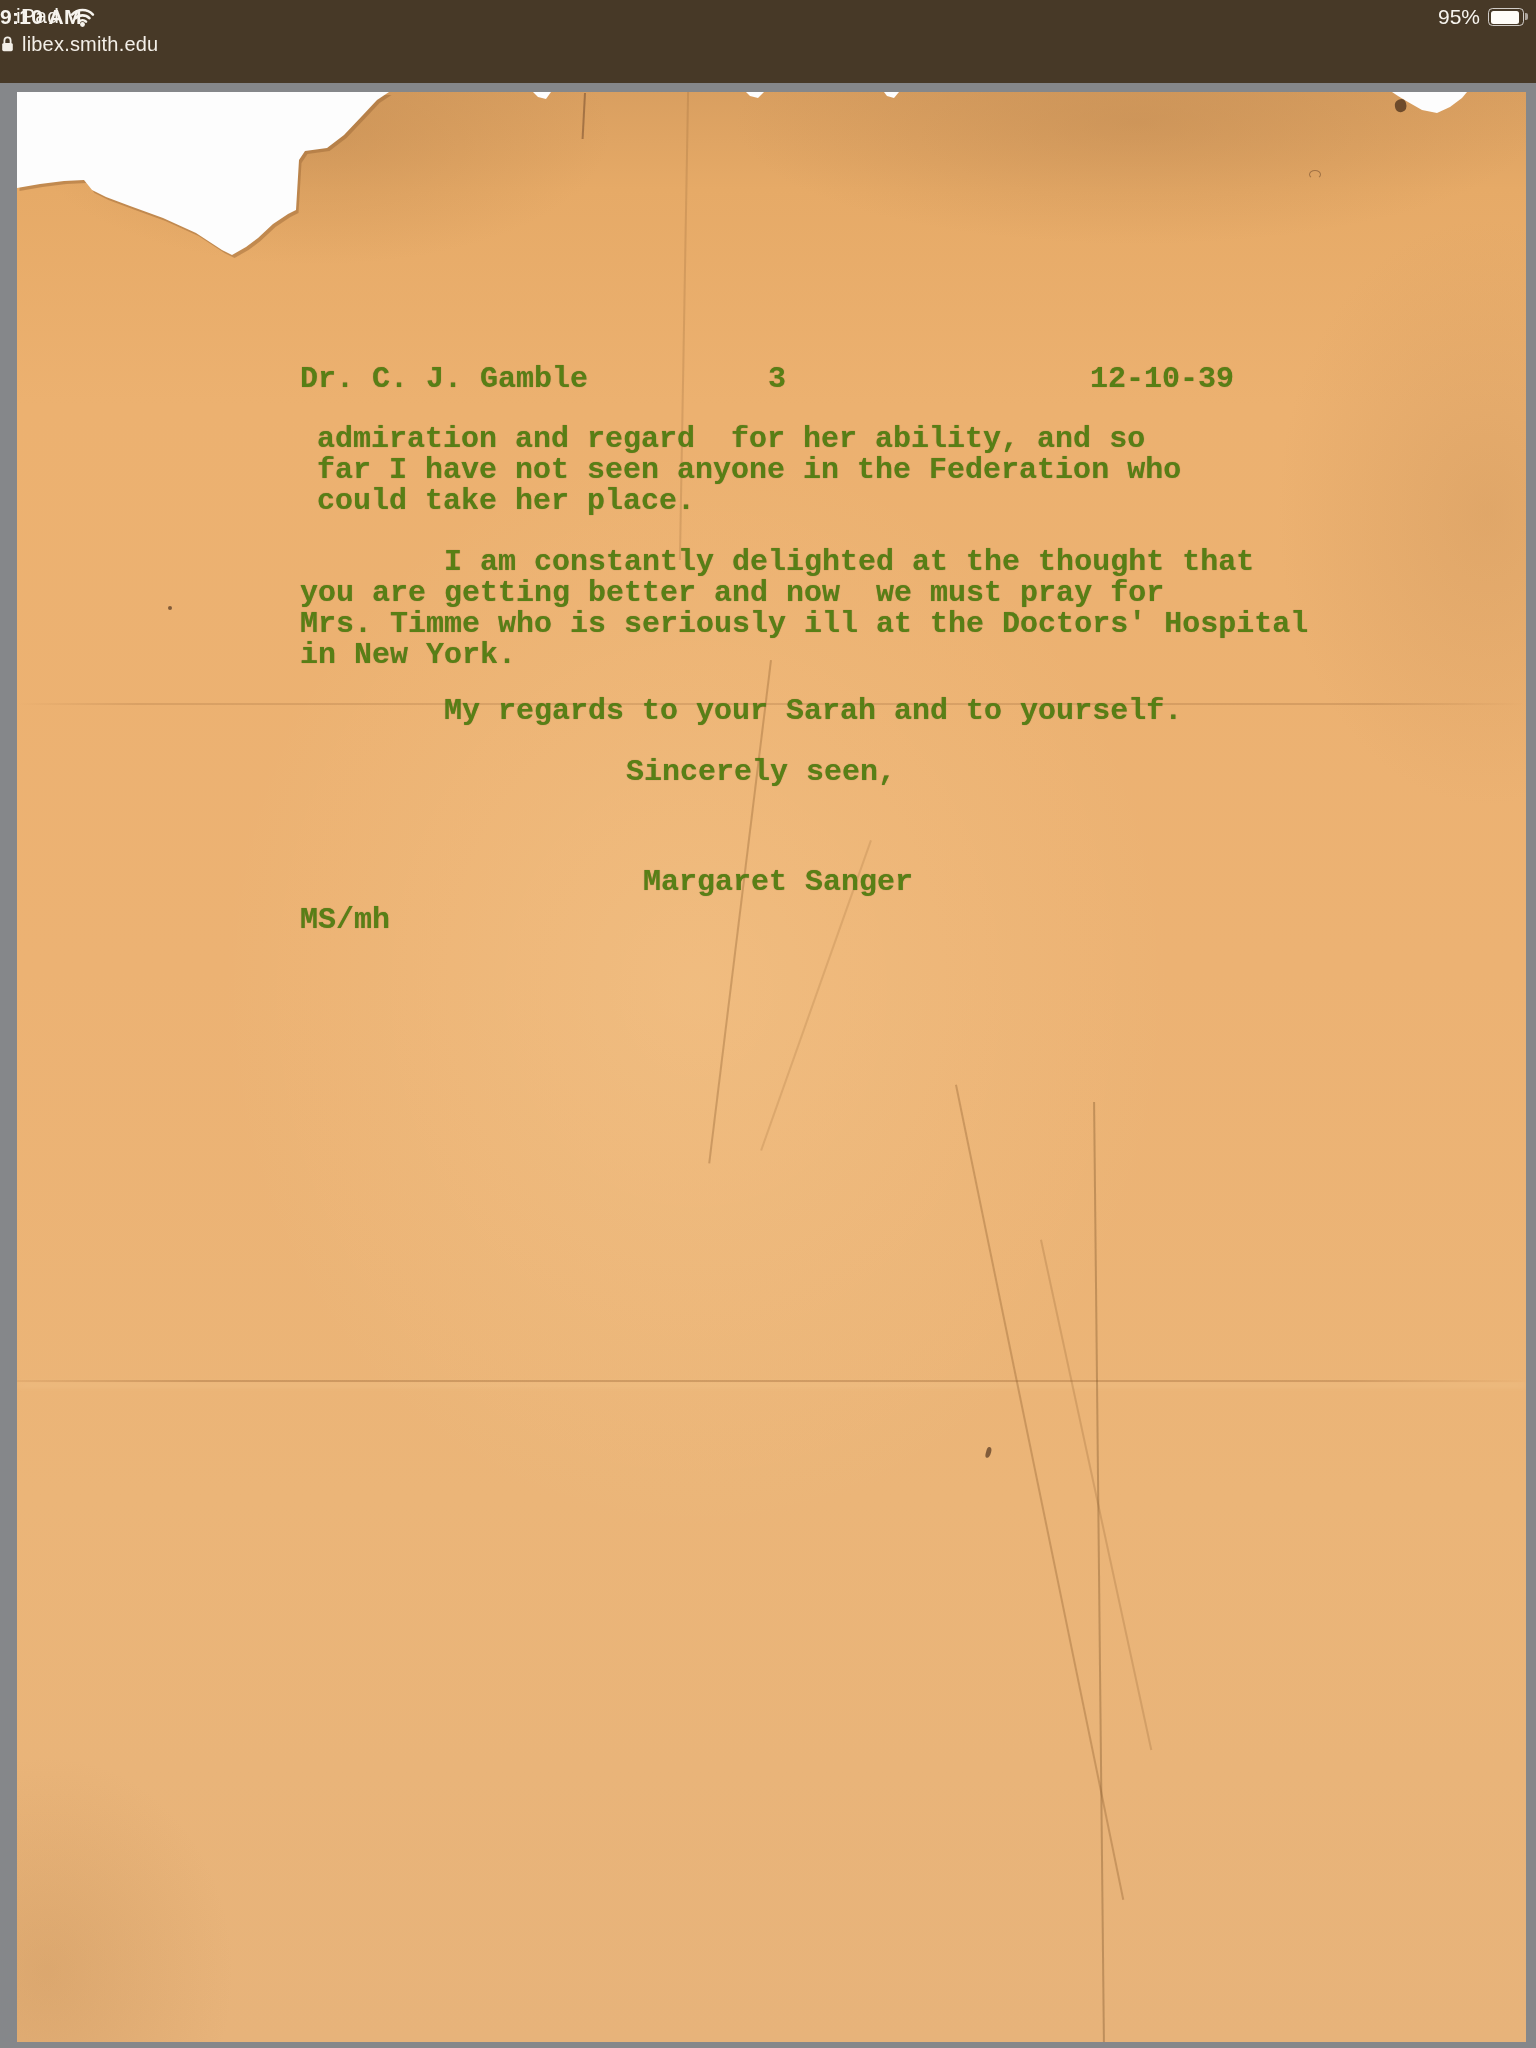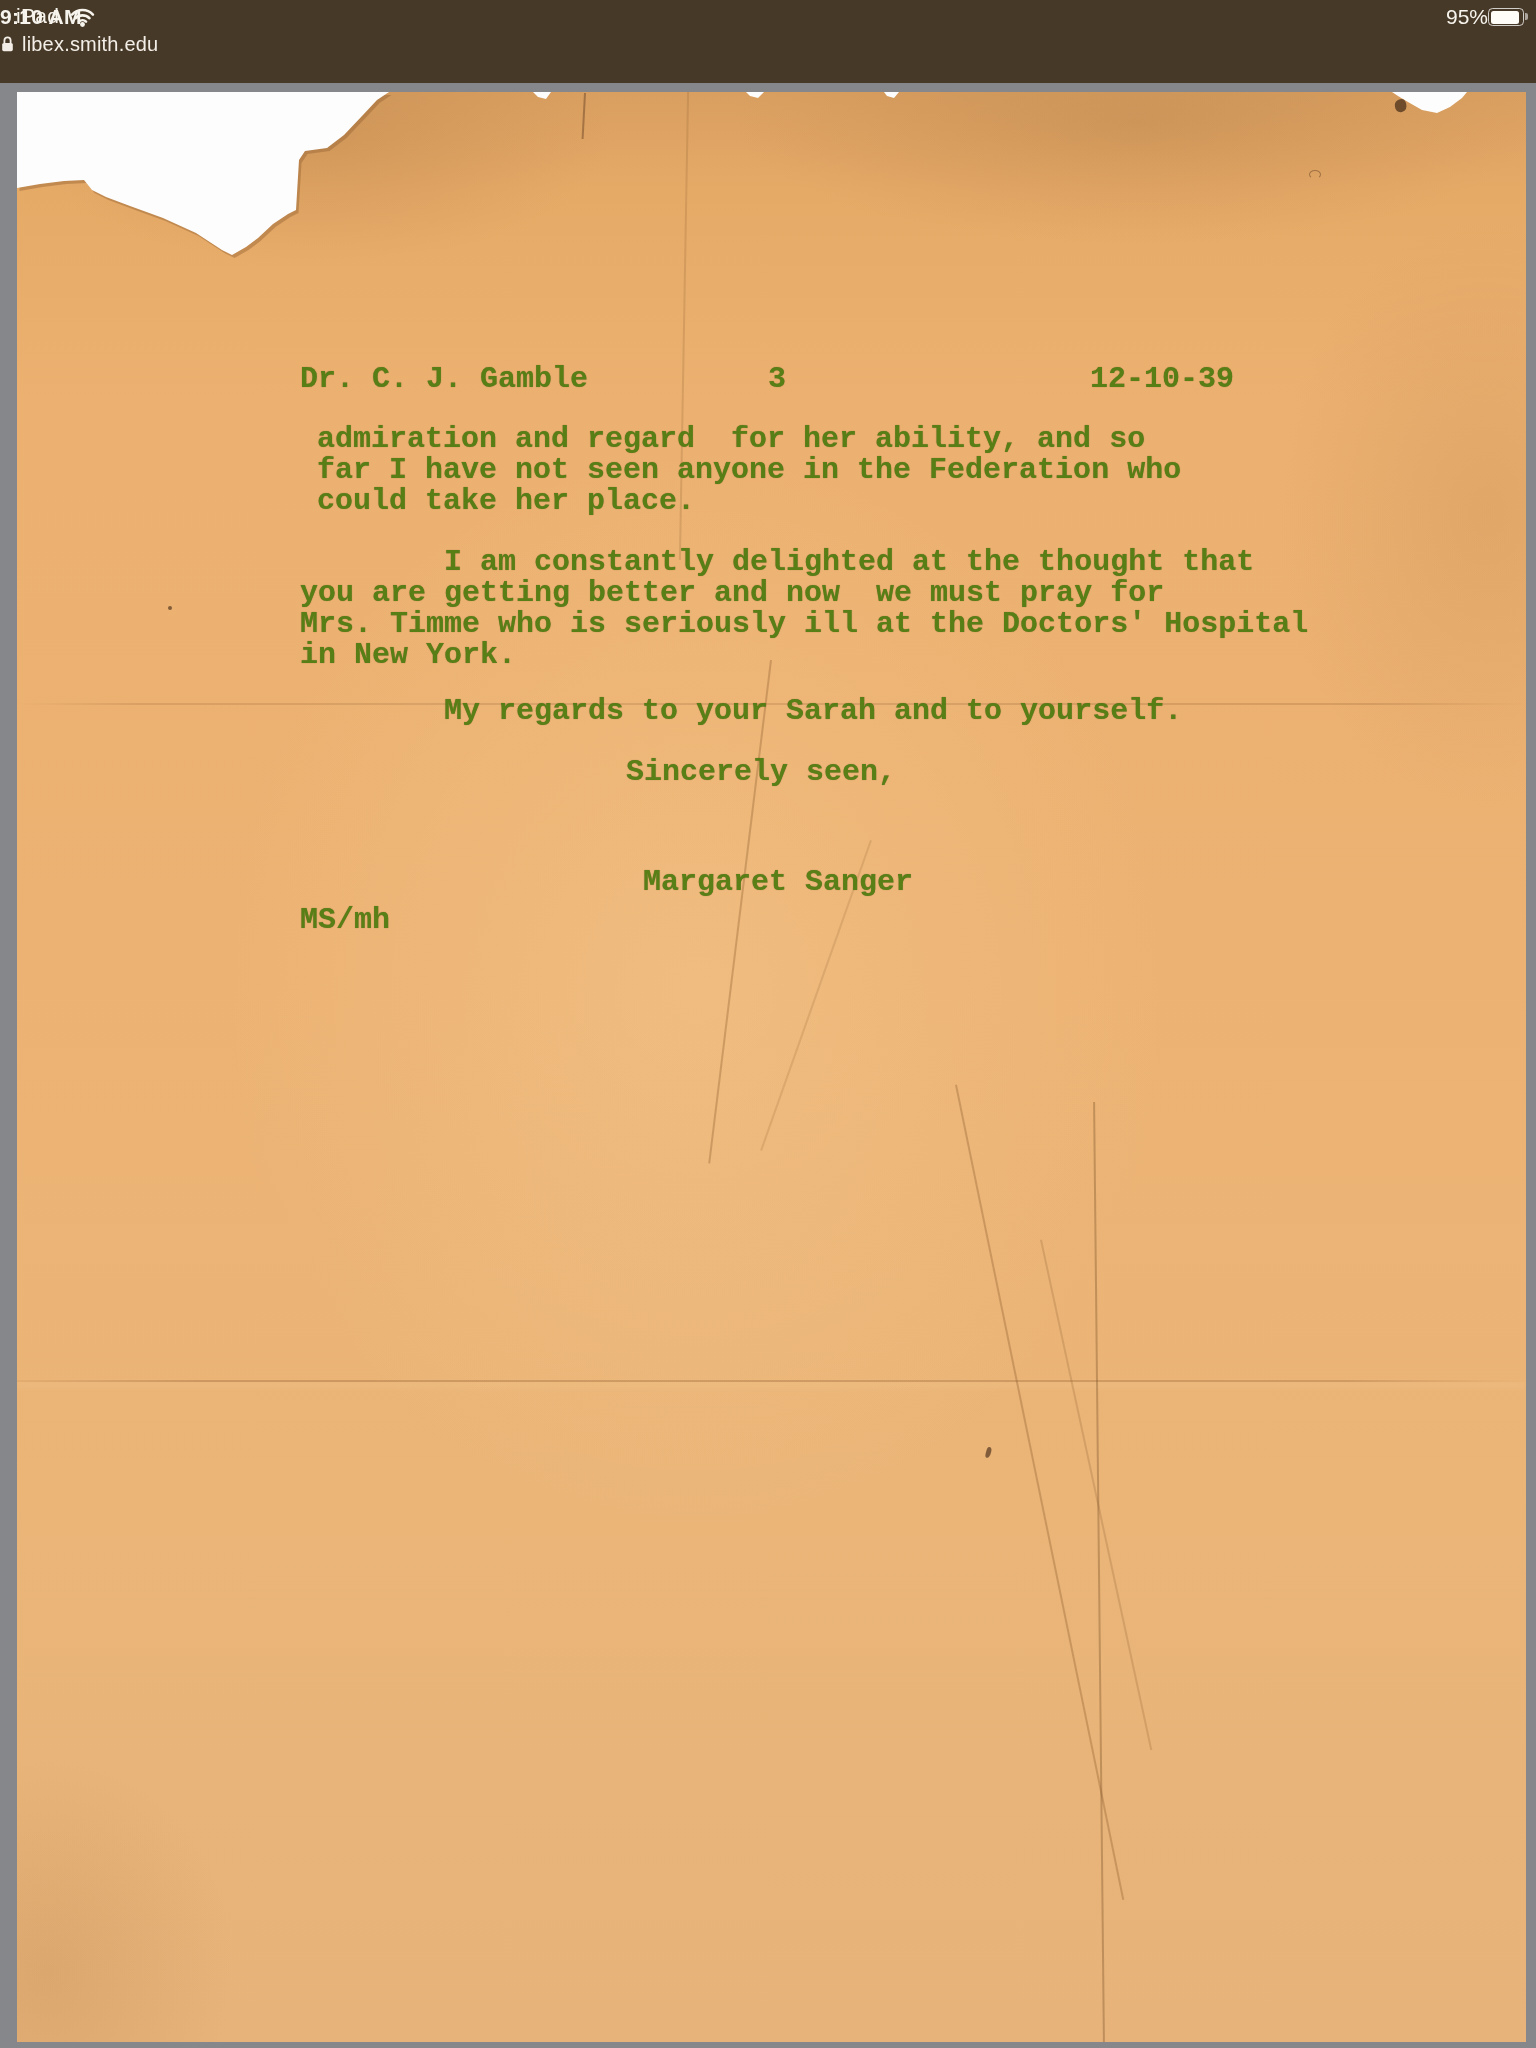--- a/index.html
+++ b/index.html
@@ -4,21 +4,21 @@
 <style>
   html,body{margin:0;padding:0;background:#222;}
   .screen{position:relative;width:1536px;height:2048px;overflow:hidden;background:#85878a;font-family:"Liberation Sans",sans-serif;}
 
   
   .statusbar{position:absolute;left:0;top:0;width:1536px;height:83px;background:#473927;color:#f7f4ee;}
   .sb-left{position:absolute;left:16px;top:4px;display:flex;align-items:center;gap:10px;}
   .sb-device{font-size:21px;letter-spacing:.3px;}
   .sb-wifi{display:block;margin-top:2px;}
   .sb-time{position:absolute;left:0;right:0;top:5px;text-align:left;font-size:21px;font-weight:bold;letter-spacing:.3px;}
-  .sb-right{position:absolute;right:12px;top:5px;display:flex;align-items:center;}
+  .sb-right{position:absolute;right:12px;top:5px;display:flex;align-items:center;gap:8px;}
   .sb-batt-pct{font-size:21px;}
   .battery{position:relative;width:34px;height:16px;border:1.5px solid rgba(255,255,255,.75);border-radius:4.5px;}
   .battery .fill{position:absolute;left:1.5px;top:1.5px;bottom:1.5px;width:95%;max-width:28px;background:#fffdf8;border-radius:2.5px;}
   .battery .cap{position:absolute;right:-5px;top:4px;width:3px;height:7px;background:rgba(255,255,255,.55);border-radius:0 2px 2px 0;}
   .urlrow{position:absolute;left:0;right:0;top:31px;height:26px;display:flex;align-items:center;justify-content:flex-start;gap:7px;}
   .url-text{font-size:20px;color:#f3efe8;letter-spacing:.2px;}
 
   
   .frame{position:absolute;left:0;top:83px;width:1536px;height:1965px;background:#85878a;}
   .scan{position:absolute;left:17px;top:9px;width:1509px;height:1950px;background:#fdfdfd;overflow:hidden;}

